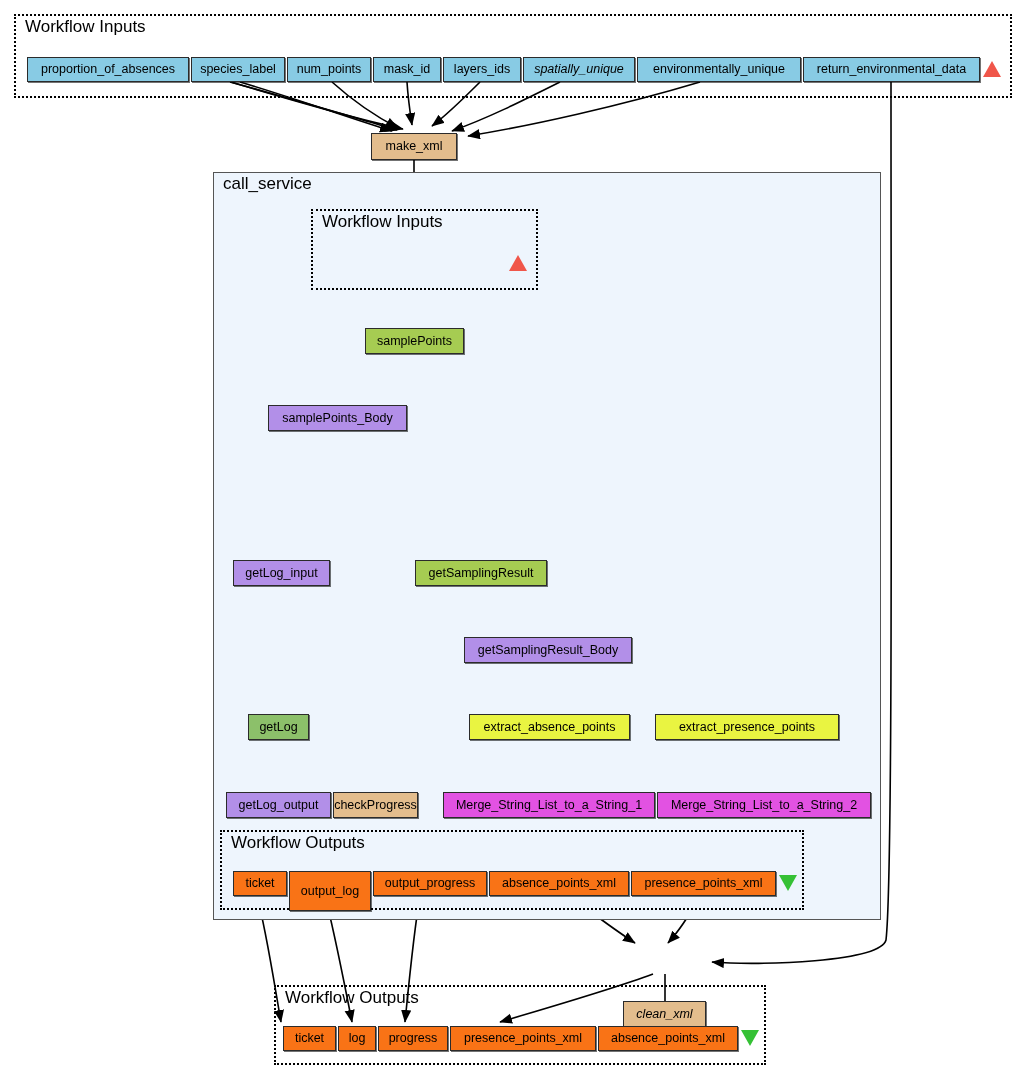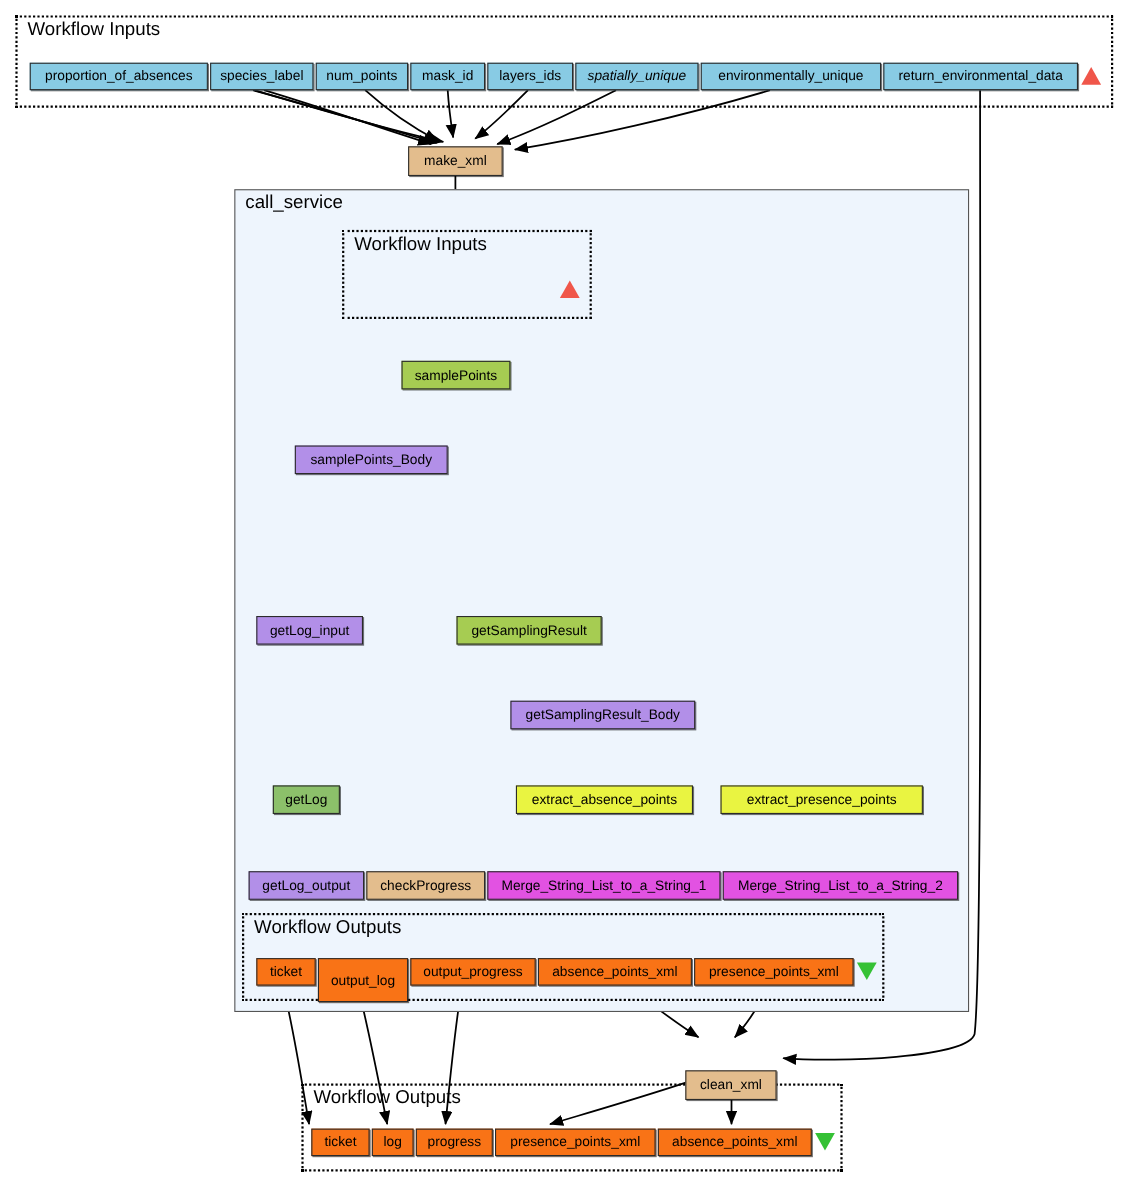--- a/index.html
+++ b/index.html
@@ -186,21 +186,21 @@
   <div class="node n-yellow" style="left:469px;top:714px;width:161px;height:26px;">
     <span>extract_absence_points</span>
     </div>
   <div class="node n-yellow" style="left:655px;top:714px;width:184px;height:26px;">
     <span>extract_presence_points</span>
     </div>
 
   <div class="node n-purple" style="left:226px;top:792px;width:105px;height:26px;">
     <span>getLog_output</span>
     </div>
-  <div class="node n-tan" style="left:333px;top:792px;width:108px;height:26px;">
+  <div class="node n-tan" style="left:333px;top:792px;width:85px;height:26px;">
     <span>checkProgress</span>
     </div>
   <div class="node n-magenta" style="left:443px;top:792px;width:212px;height:26px;">
     <span>Merge_String_List_to_a_String_1</span>
     </div>
   <div class="node n-magenta" style="left:657px;top:792px;width:214px;height:26px;">
     <span>Merge_String_List_to_a_String_2</span>
     </div>
 
   <div class="node n-steel" style="left:233px;top:871px;width:54px;height:25px;">
@@ -212,21 +212,21 @@
   <div class="node n-steel" style="left:373px;top:871px;width:114px;height:25px;">
     <span>output_progress</span>
     </div>
   <div class="node n-steel" style="left:489px;top:871px;width:140px;height:25px;">
     <span>absence_points_xml</span>
     </div>
   <div class="node n-steel" style="left:631px;top:871px;width:145px;height:25px;">
     <span>presence_points_xml</span>
     </div>
 
-  <div class="node n-tan" style="left:623px;top:973px;width:83px;height:27px;">
+  <div class="node n-tan" style="left:623px;top:1001px;width:83px;height:27px;font-style:italic;">
     <span>clean_xml</span>
     </div>
 
   <div class="node n-steel" style="left:283px;top:1026px;width:53px;height:25px;">
     <span>ticket</span>
     </div>
   <div class="node n-steel" style="left:338px;top:1026px;width:38px;height:25px;">
     <span>log</span>
     </div>
   <div class="node n-steel" style="left:378px;top:1026px;width:70px;height:25px;">

